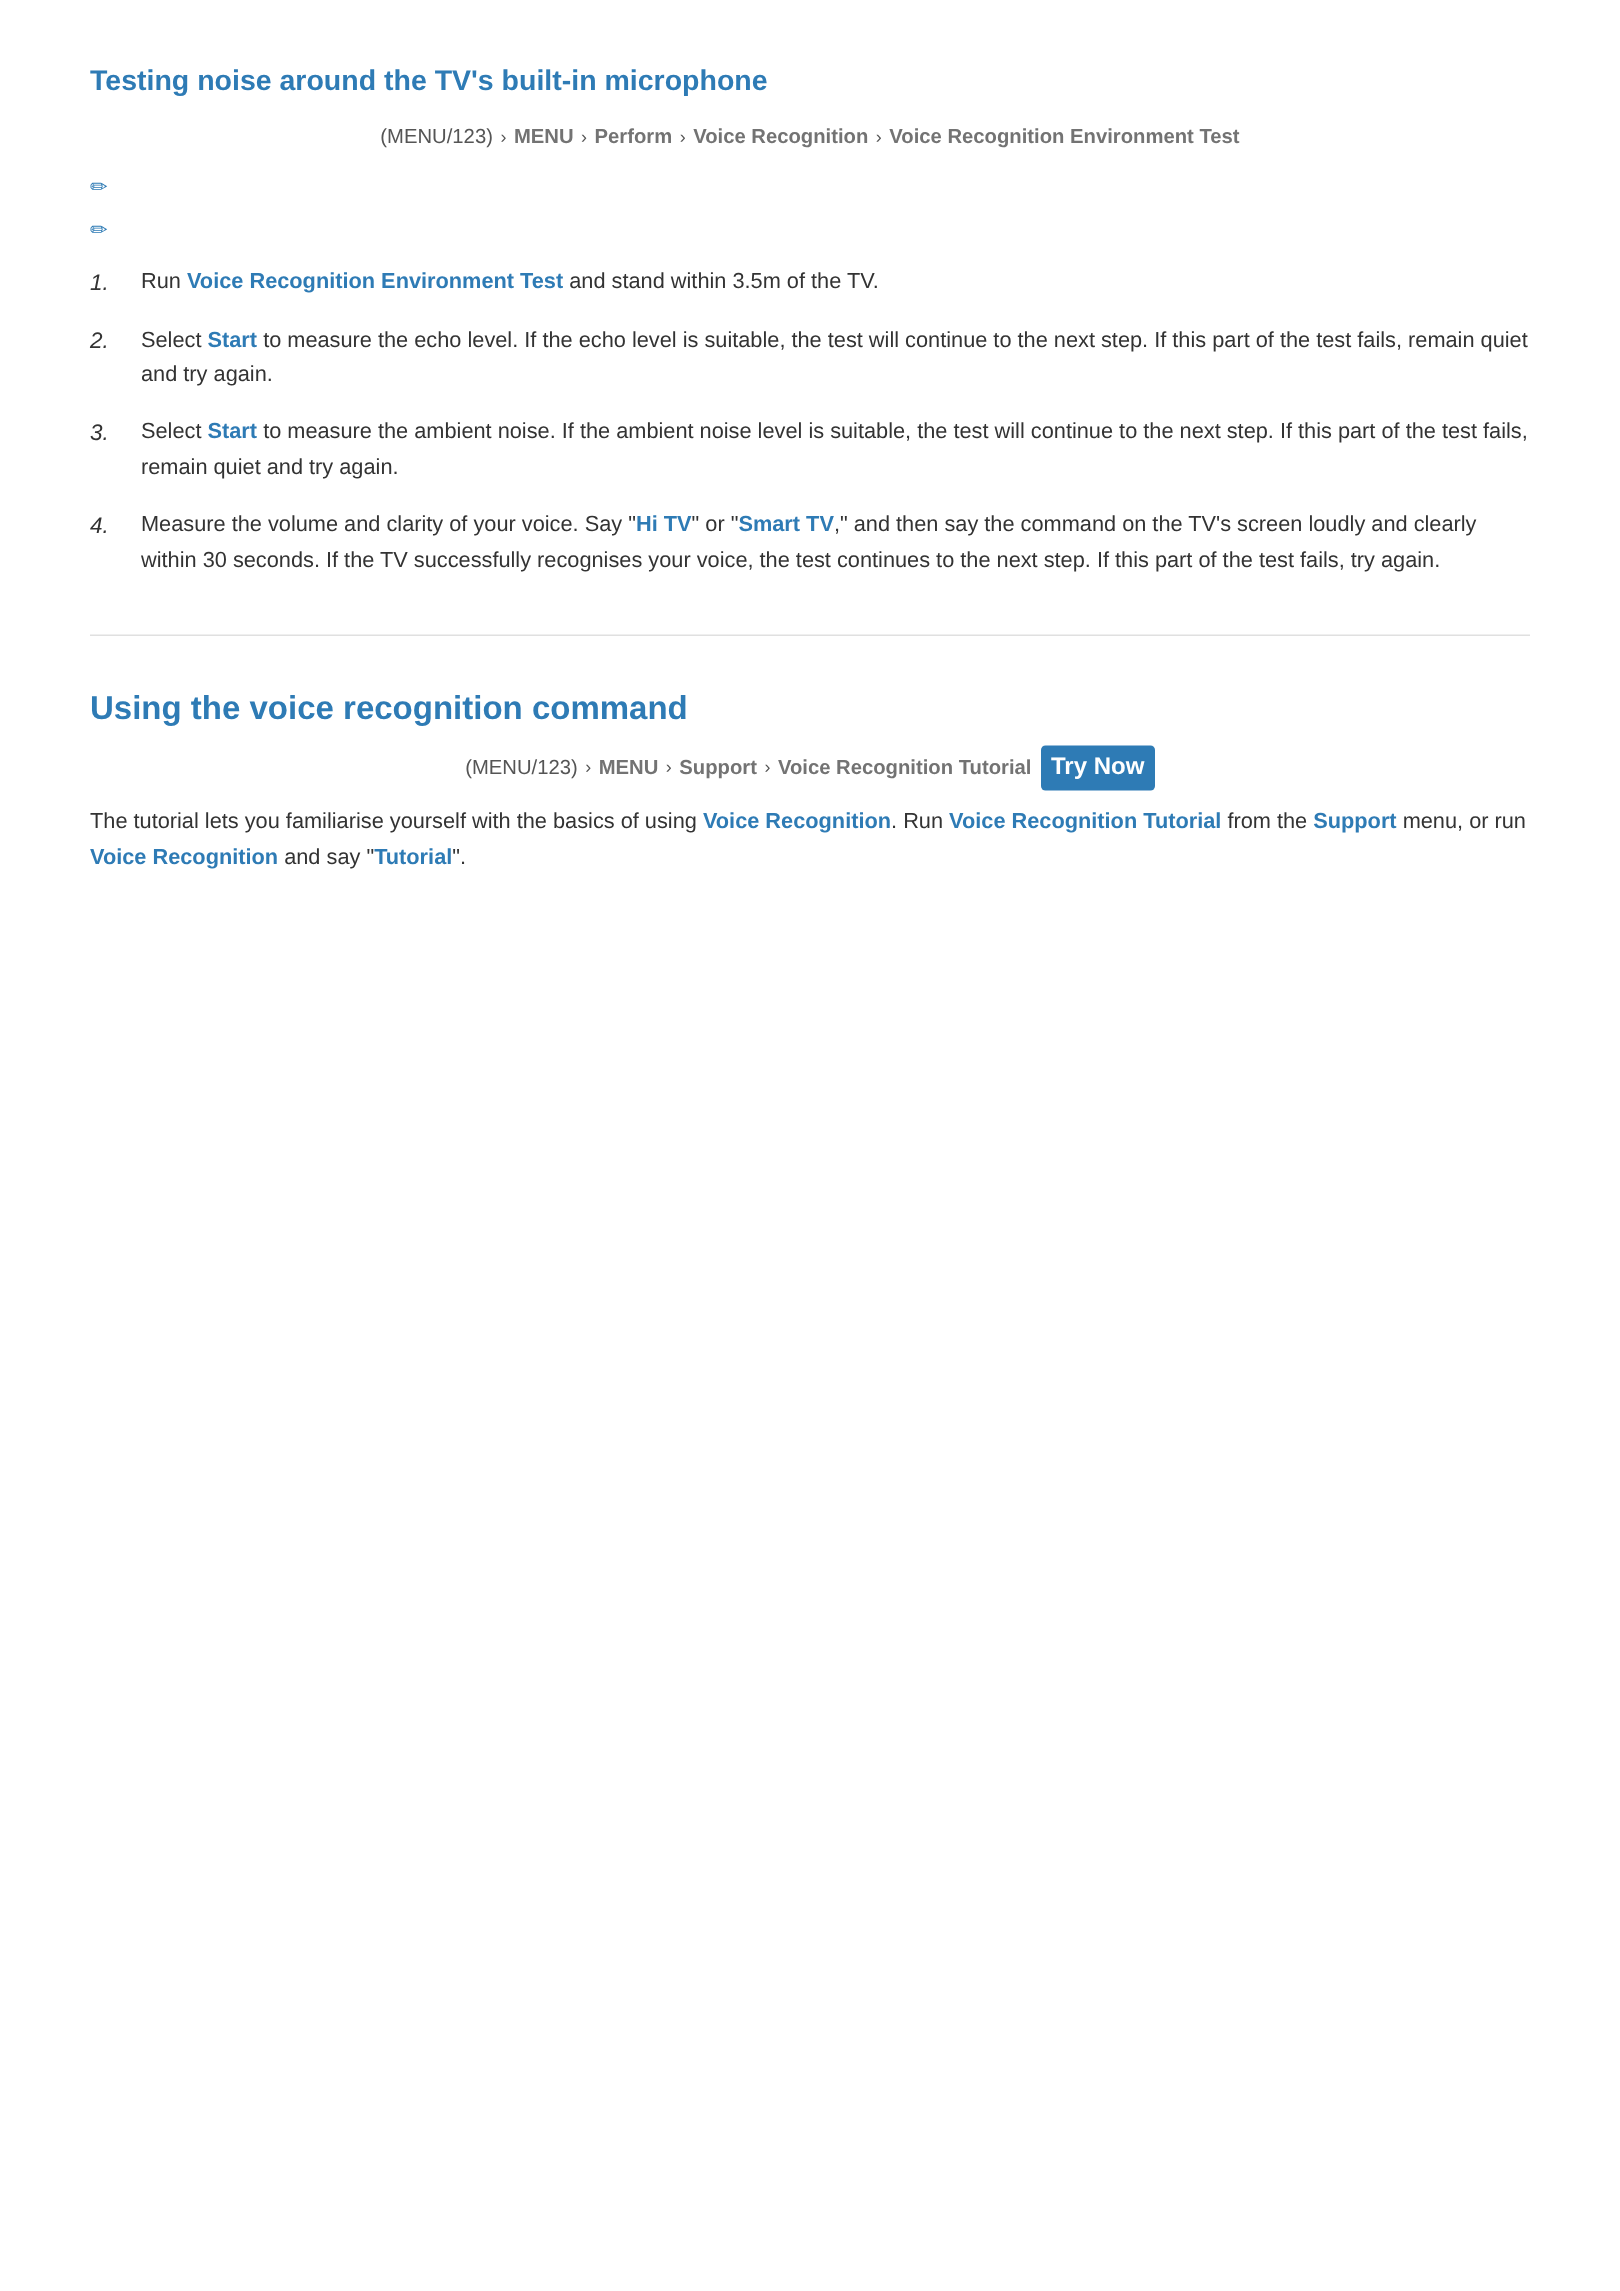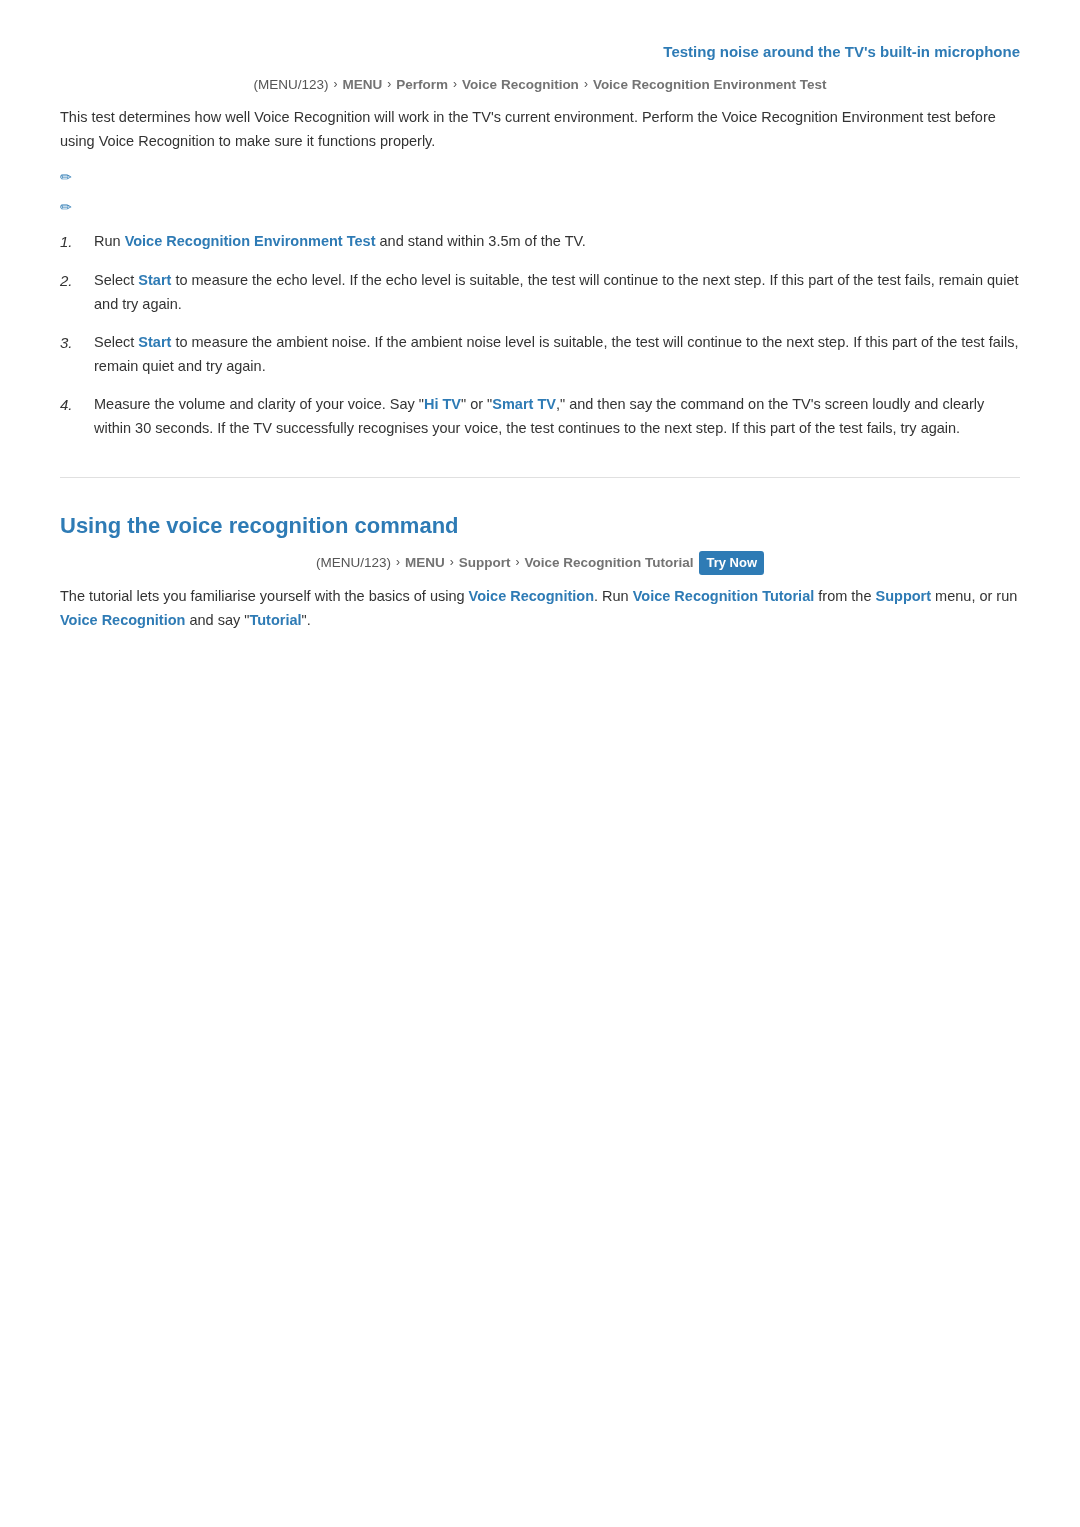--- a/index.html
+++ b/index.html
@@ -16,25 +16,24 @@
       line-height: 1.6;
       padding: 40px 60px;
       max-width: 1080px;
     }
 
     .section {
       margin-bottom: 36px;
     }
 
     .section-title {
-      font-size: 15px;
+      font-size: 19px;
       font-weight: bold;
       color: #2e7bb5;
       margin-bottom: 10px;
-      text-align: right;
     }
 
     .section-title-large {
       font-size: 22px;
       font-weight: bold;
       color: #2e7bb5;
       margin-bottom: 8px;
     }
 
     .breadcrumb {
@@ -124,21 +123,21 @@
     .link {
       color: #2e7bb5;
       font-weight: bold;
       text-decoration: none;
     }
 
     .try-now-badge {
       display: inline-block;
       background: #2e7bb5;
       color: #ffffff;
-      font-size: 13px;
+      font-size: 16px;
       font-weight: bold;
       padding: 2px 7px;
       border-radius: 3px;
       margin-left: 4px;
       vertical-align: middle;
       cursor: pointer;
     }
 
     hr.section-divider {
       border: none;
@@ -157,21 +156,20 @@
     <span class="bc-arrow">›</span>
     <span class="bc-link">MENU</span>
     <span class="bc-arrow">›</span>
     <span class="bc-link">Perform</span>
     <span class="bc-arrow">›</span>
     <span class="bc-link">Voice Recognition</span>
     <span class="bc-arrow">›</span>
     <span class="bc-link">Voice Recognition Environment Test</span>
   </div>
 
-  <p class="body-text">This test determines how well Voice Recognition will work in the TV's current environment. Perform the Voice Recognition Environment test before using Voice Recognition to make sure it functions properly.</p>
 
   <ul class="note-list">
     <li class="note-item">
       <span class="note-icon">✏</span>
     </li>
     <li class="note-item">
       <span class="note-icon">✏</span>
     </li>
   </ul>
 

